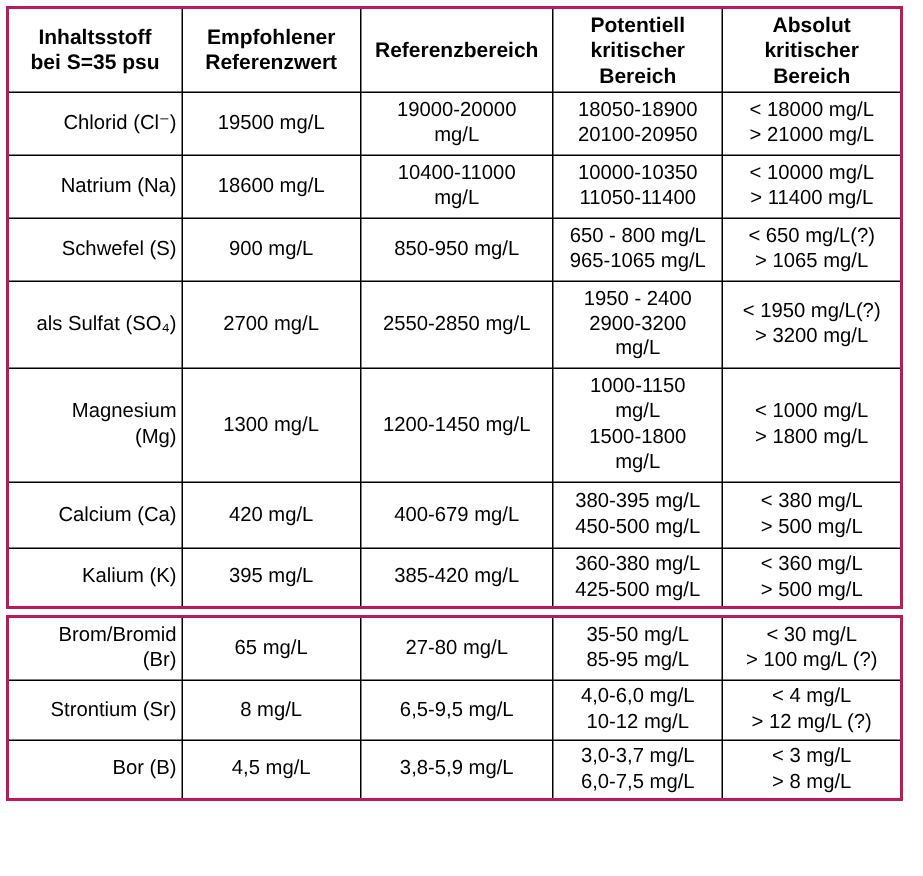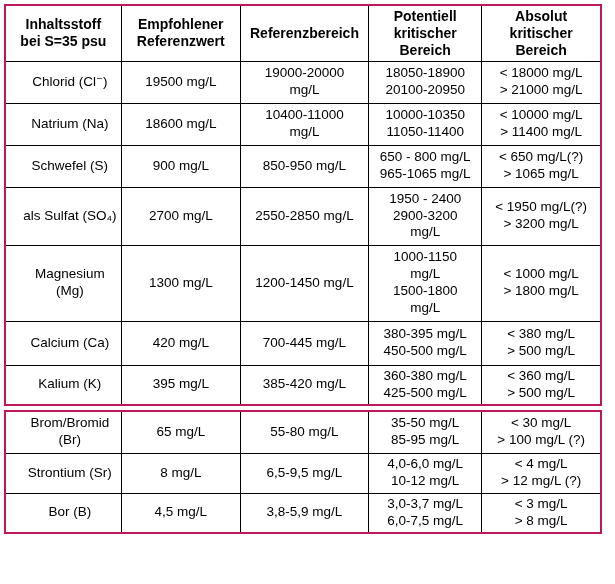--- a/index.html
+++ b/index.html
@@ -39,21 +39,21 @@
   .reftable th {
     font-weight: bold;
     text-align: center;
     font-size: 14px;
     line-height: 1.2;
   }
   .reftable td {
     text-align: center;
   }
   .reftable td.substance {
-    text-align: center;
+    text-align: right;
     padding-left: 16px;
   }
   col.c1 { width: 116px; }
   col.c2 { width: 119px; }
   col.c3 { width: 128px; }
   col.c4 { width: 113px; }
   col.c5 { width: 119px; }
 </style>
 </head>
 <body>
@@ -128,21 +128,21 @@
       <td>1000-1150
 mg/L
 1500-1800
 mg/L</td>
       <td>&lt; 1000 mg/L
 &gt; 1800 mg/L</td>
     </tr>
     <tr style="height:44px;margin-top:44px;">
       <td class="substance">Calcium (Ca)</td>
       <td>420 mg/L</td>
-      <td>700-445 mg/L</td>
+      <td>400-679 mg/L</td>
       <td>380-395 mg/L
 450-500 mg/L</td>
       <td>&lt; 380 mg/L
 &gt; 500 mg/L</td>
     </tr>
     <tr style="height:40px;">
       <td class="substance">Kalium (K)</td>
       <td>395 mg/L</td>
       <td>385-420 mg/L</td>
       <td>360-380 mg/L
@@ -159,21 +159,21 @@
         <col class="c2">
         <col class="c3">
         <col class="c4">
         <col class="c5">
     </colgroup>
     <tbody>
         <tr style="height:42px;">
       <td class="substance">Brom/Bromid
 (Br)</td>
       <td>65 mg/L</td>
-      <td>55-80 mg/L</td>
+      <td>27-80 mg/L</td>
       <td>35-50 mg/L
 85-95 mg/L</td>
       <td>&lt; 30 mg/L
 &gt; 100 mg/L (?)</td>
     </tr>
     <tr style="height:40px;">
       <td class="substance">Strontium (Sr)</td>
       <td>8 mg/L</td>
       <td>6,5-9,5 mg/L</td>
       <td>4,0-6,0 mg/L

